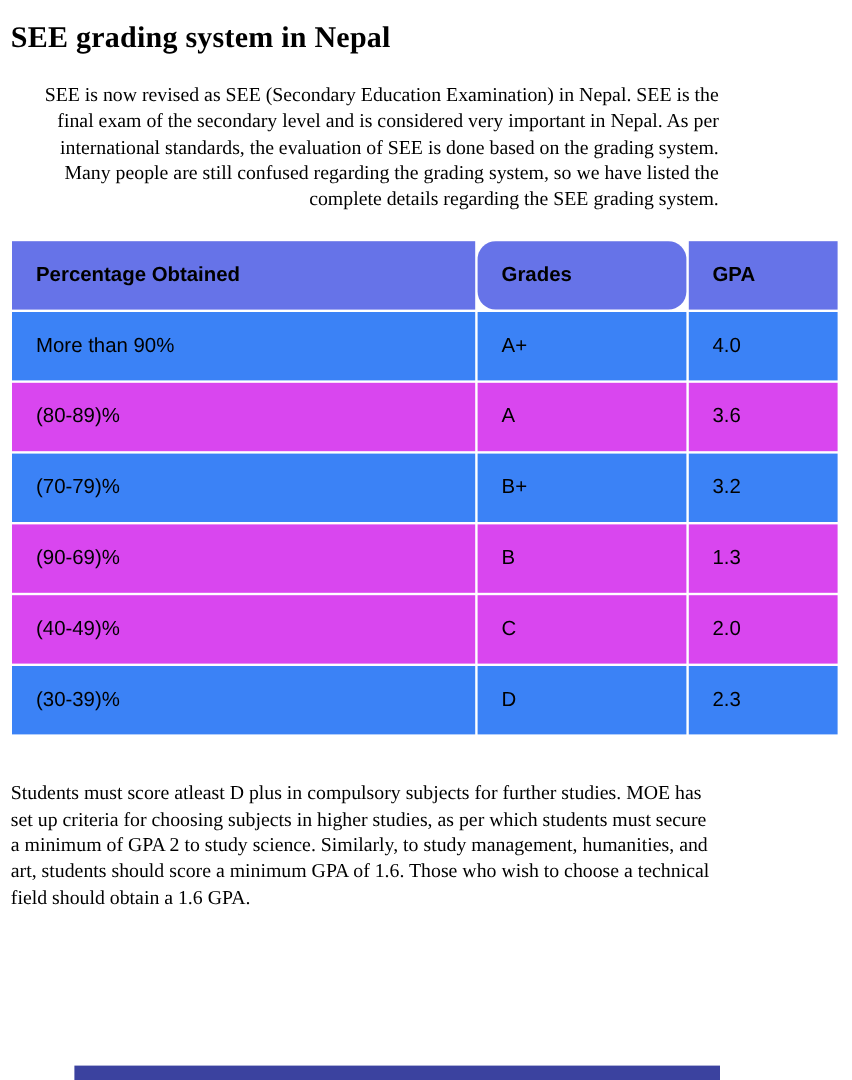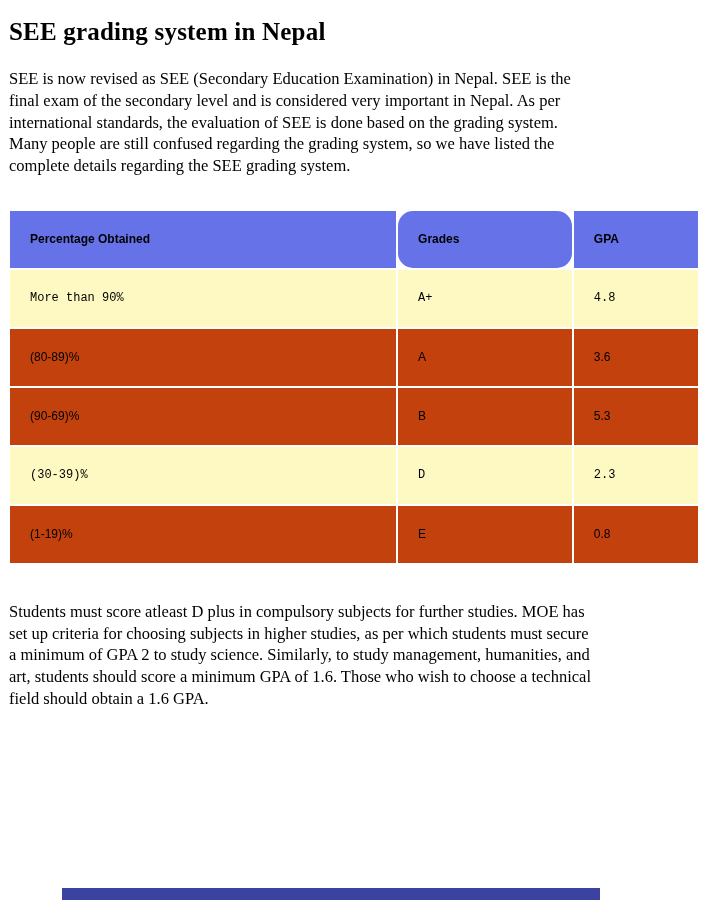--- a/index.html
+++ b/index.html
@@ -23,47 +23,46 @@
     font-size: 25px;
     font-weight: bold;
     margin-bottom: 22px;
     letter-spacing: 0.2px;
   }
   .para {
     font-size: 16.5px;
     line-height: 1.32;
     margin-bottom: 0;
   }
-  .intro { margin-bottom: 32px; }
+  .intro { margin-bottom: 22px; text-align: right; }
   .grades-table {
     width: 692px;
     border-collapse: separate;
     border-spacing: 2px;
     font-family: "Liberation Sans", sans-serif;
-    font-size: 12px;
+    font-size: 17px;
     margin-left: -1px;
     margin-bottom: 36px;
   }
   .grades-table th {
     background: #6673e8;
     text-align: left;
     font-weight: bold;
     padding: 17px 20px;
     height: 57px;
     vertical-align: middle;
   }
   .grades-table td {
     padding: 17px 20px;
     height: 57px;
     vertical-align: middle;
-    background: #c2410c;
+    background: #d946ef;
   }
   .grades-table tr.alt td {
-    background: #fef9c3;
-    font-family: Liberation Mono, monospace;
+    background: #3b82f6;
   }
   .col-pct { width: 390px; }
   .col-grade { width: 175px; border-radius: 15px; }
   .col-gpa { width: 125px; margin-left: 10px; }
   .outro {
     margin-top: 7px;
   }
   .bottom-bar {
     position: absolute;
     left: 62px;
@@ -87,41 +86,46 @@
       <tr>
         <th class="col-pct">Percentage Obtained</th>
         <th class="col-grade">Grades</th>
         <th class="col-gpa">GPA</th>
       </tr>
     </thead>
     <tbody>
       <tr class="alt">
         <td>More than 90%</td>
         <td>A+</td>
-        <td>4.8</td>
+        <td>4.0</td>
       </tr>
       <tr>
         <td>(80-89)%</td>
         <td>A</td>
         <td>3.6</td>
       </tr>
+      <tr class="alt">
+        <td>(70-79)%</td>
+        <td>B+</td>
+        <td>3.2</td>
+      </tr>
       <tr>
         <td>(90-69)%</td>
         <td>B</td>
-        <td>5.3</td>
+        <td>1.3</td>
+      </tr>
+      <tr>
+        <td>(40-49)%</td>
+        <td>C</td>
+        <td>2.0</td>
       </tr>
       <tr class="alt">
         <td>(30-39)%</td>
         <td>D</td>
         <td>2.3</td>
-      </tr>
-      <tr>
-        <td>(1-19)%</td>
-        <td>E</td>
-        <td>0.8</td>
       </tr>
     </tbody>
   </table>
 
   <p class="para outro">Students must score atleast D plus in compulsory subjects for further studies. MOE has set up criteria for choosing subjects in higher studies, as per which students must secure a minimum of GPA 2 to study science. Similarly, to study management, humanities, and art, students should score a minimum GPA of 1.6. Those who wish to choose a technical field should obtain a 1.6 GPA.</p>
 
   <div class="bottom-bar"></div>
 
 </div>
 

